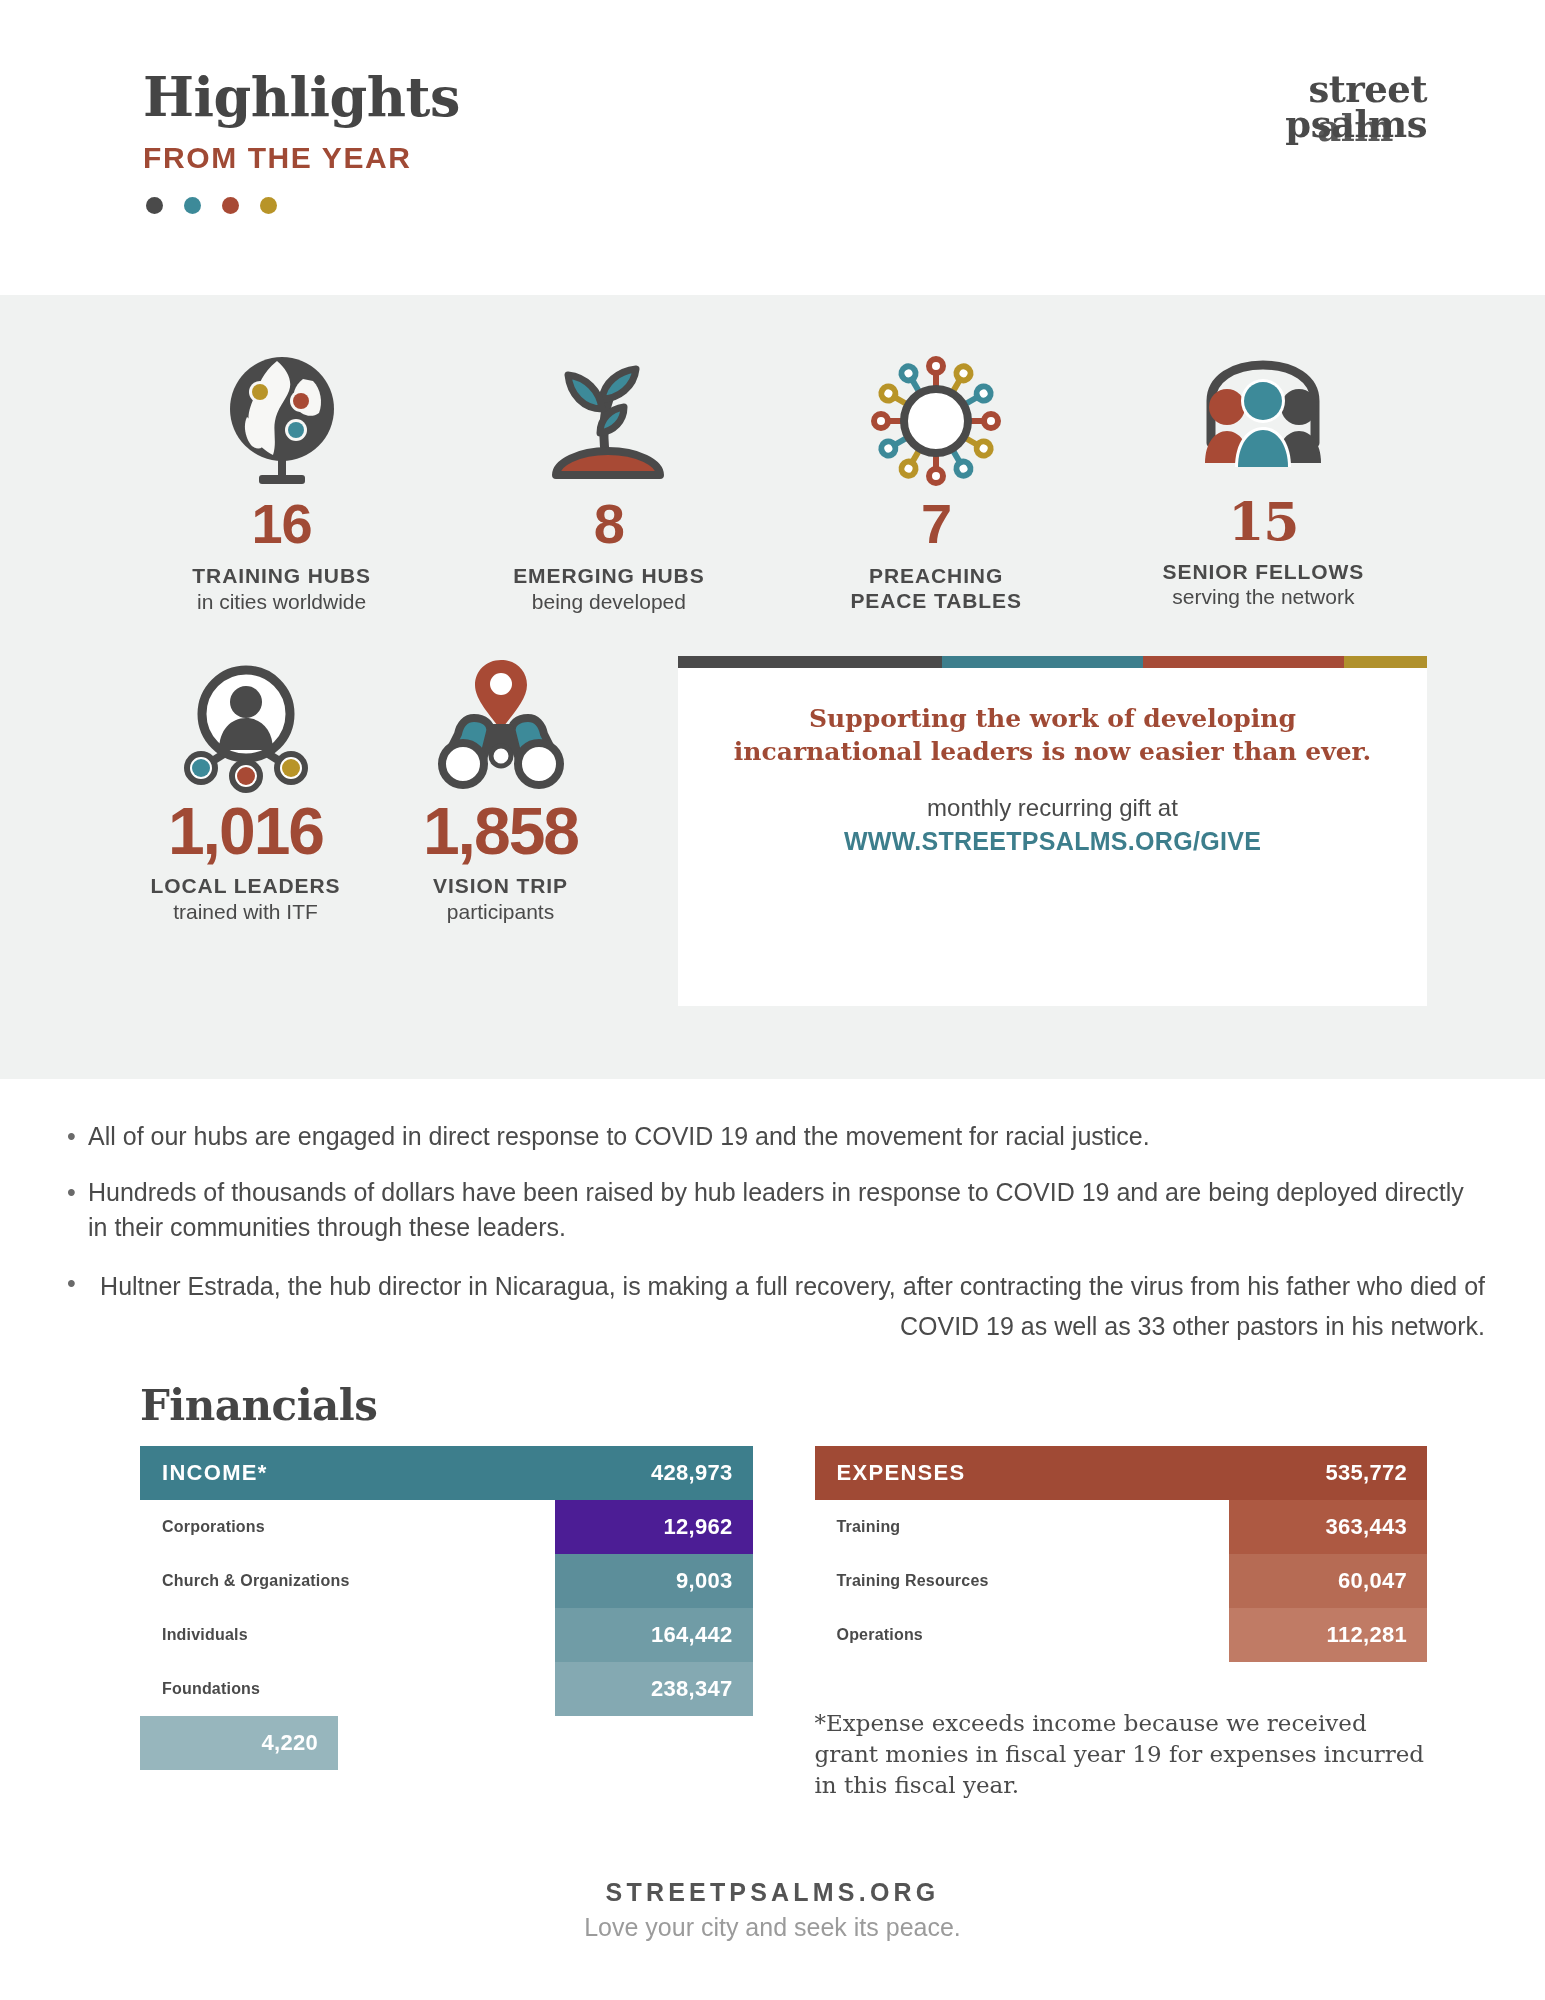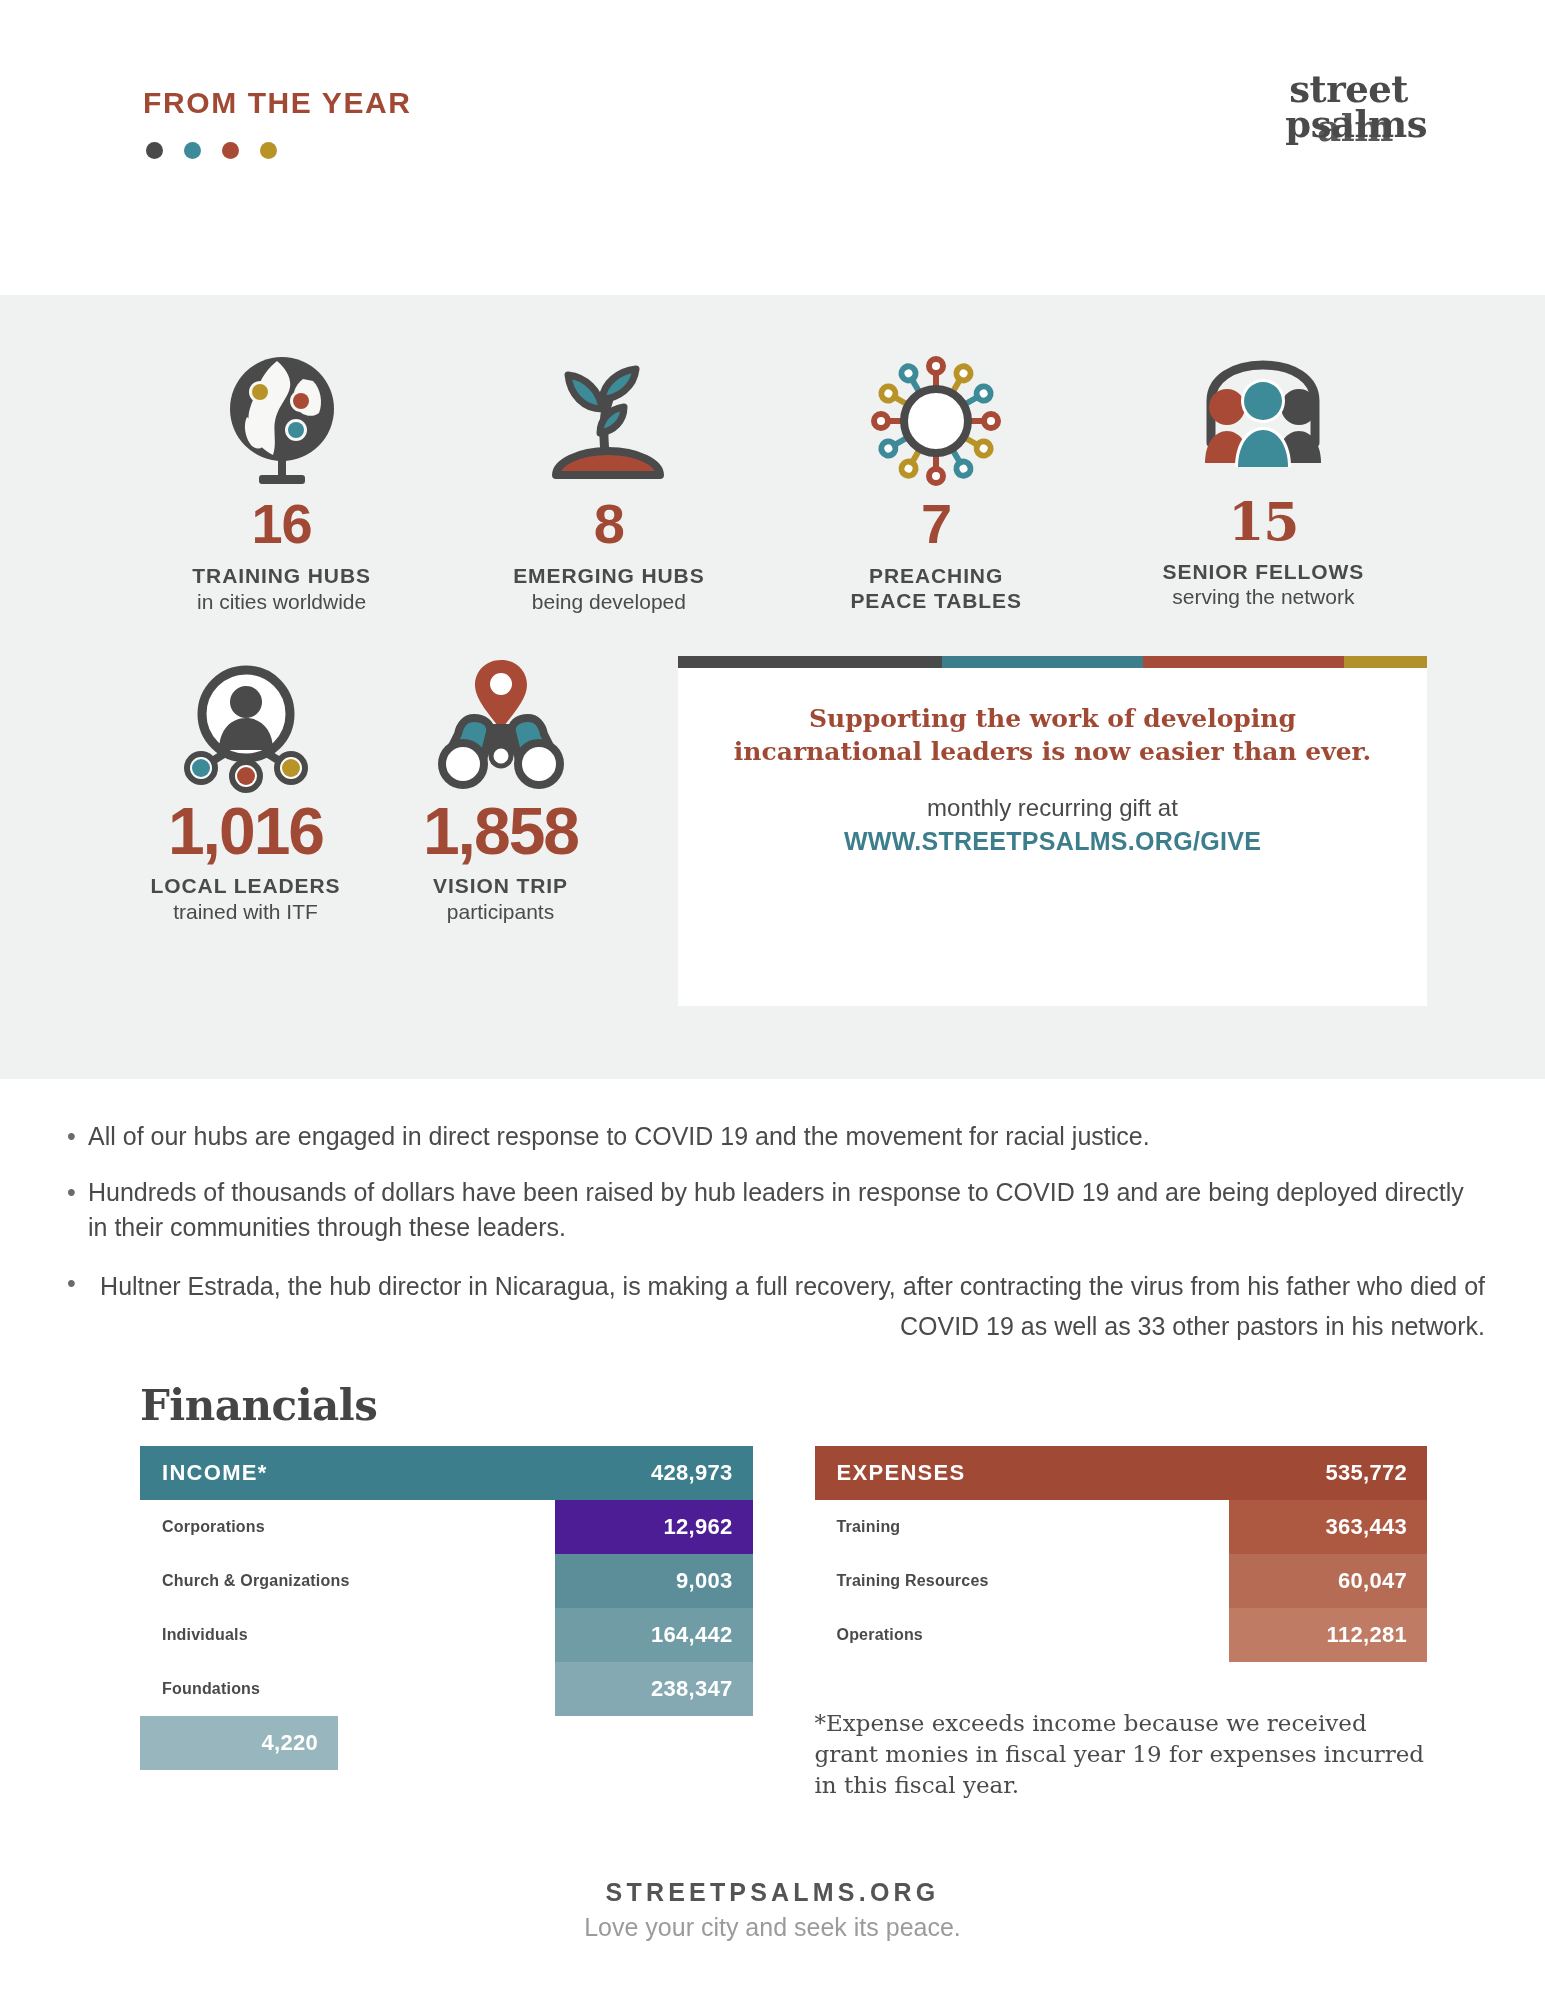--- a/index.html
+++ b/index.html
@@ -49,21 +49,21 @@
   .dot { width: 17px; height: 17px; border-radius: 50%; }
 
   .logo {
     text-align: left;
     font-family: "DejaVu Serif", "Liberation Serif", serif;
     font-weight: bold;
     color: #4a4a4a;
     line-height: 0.95;
     padding-top: 10px;
   }
-  .logo-line1 { font-size: 37px; letter-spacing: -0.5px; padding-left: 4px;}
+  .logo-line1 { font-size: 37px; letter-spacing: -0.5px; padding-left: 4px; text-align: right;}
   .logo-line2 { font-size: 37px; letter-spacing: -0.5px; position: relative; }
   .logo-line2 .overlay {
     position: absolute;
     left: 32px; top: 4px;
     font-size: 37px;
     color: #4a4a4a;
     opacity: 0.92;
   }
 
   
@@ -279,20 +279,21 @@
     color: #9b9b9b;
     margin-top: 6px;
   }
 </style>
 </head>
 <body>
 
 <div class="header">
   <div class="header-inner">
     <div class="title-block">
+      <div class="page-title">Highlights</div>
       <div class="page-subtitle">FROM THE YEAR</div>
       <div class="dot-row">
         <span class="dot" style="background:#4a4a4a"></span>
         <span class="dot" style="background:#3d8a99"></span>
         <span class="dot" style="background:#a84a35"></span>
         <span class="dot" style="background:#b89428"></span>
       </div>
     </div>
     <div class="logo">
       <div class="logo-line1">street</div>

